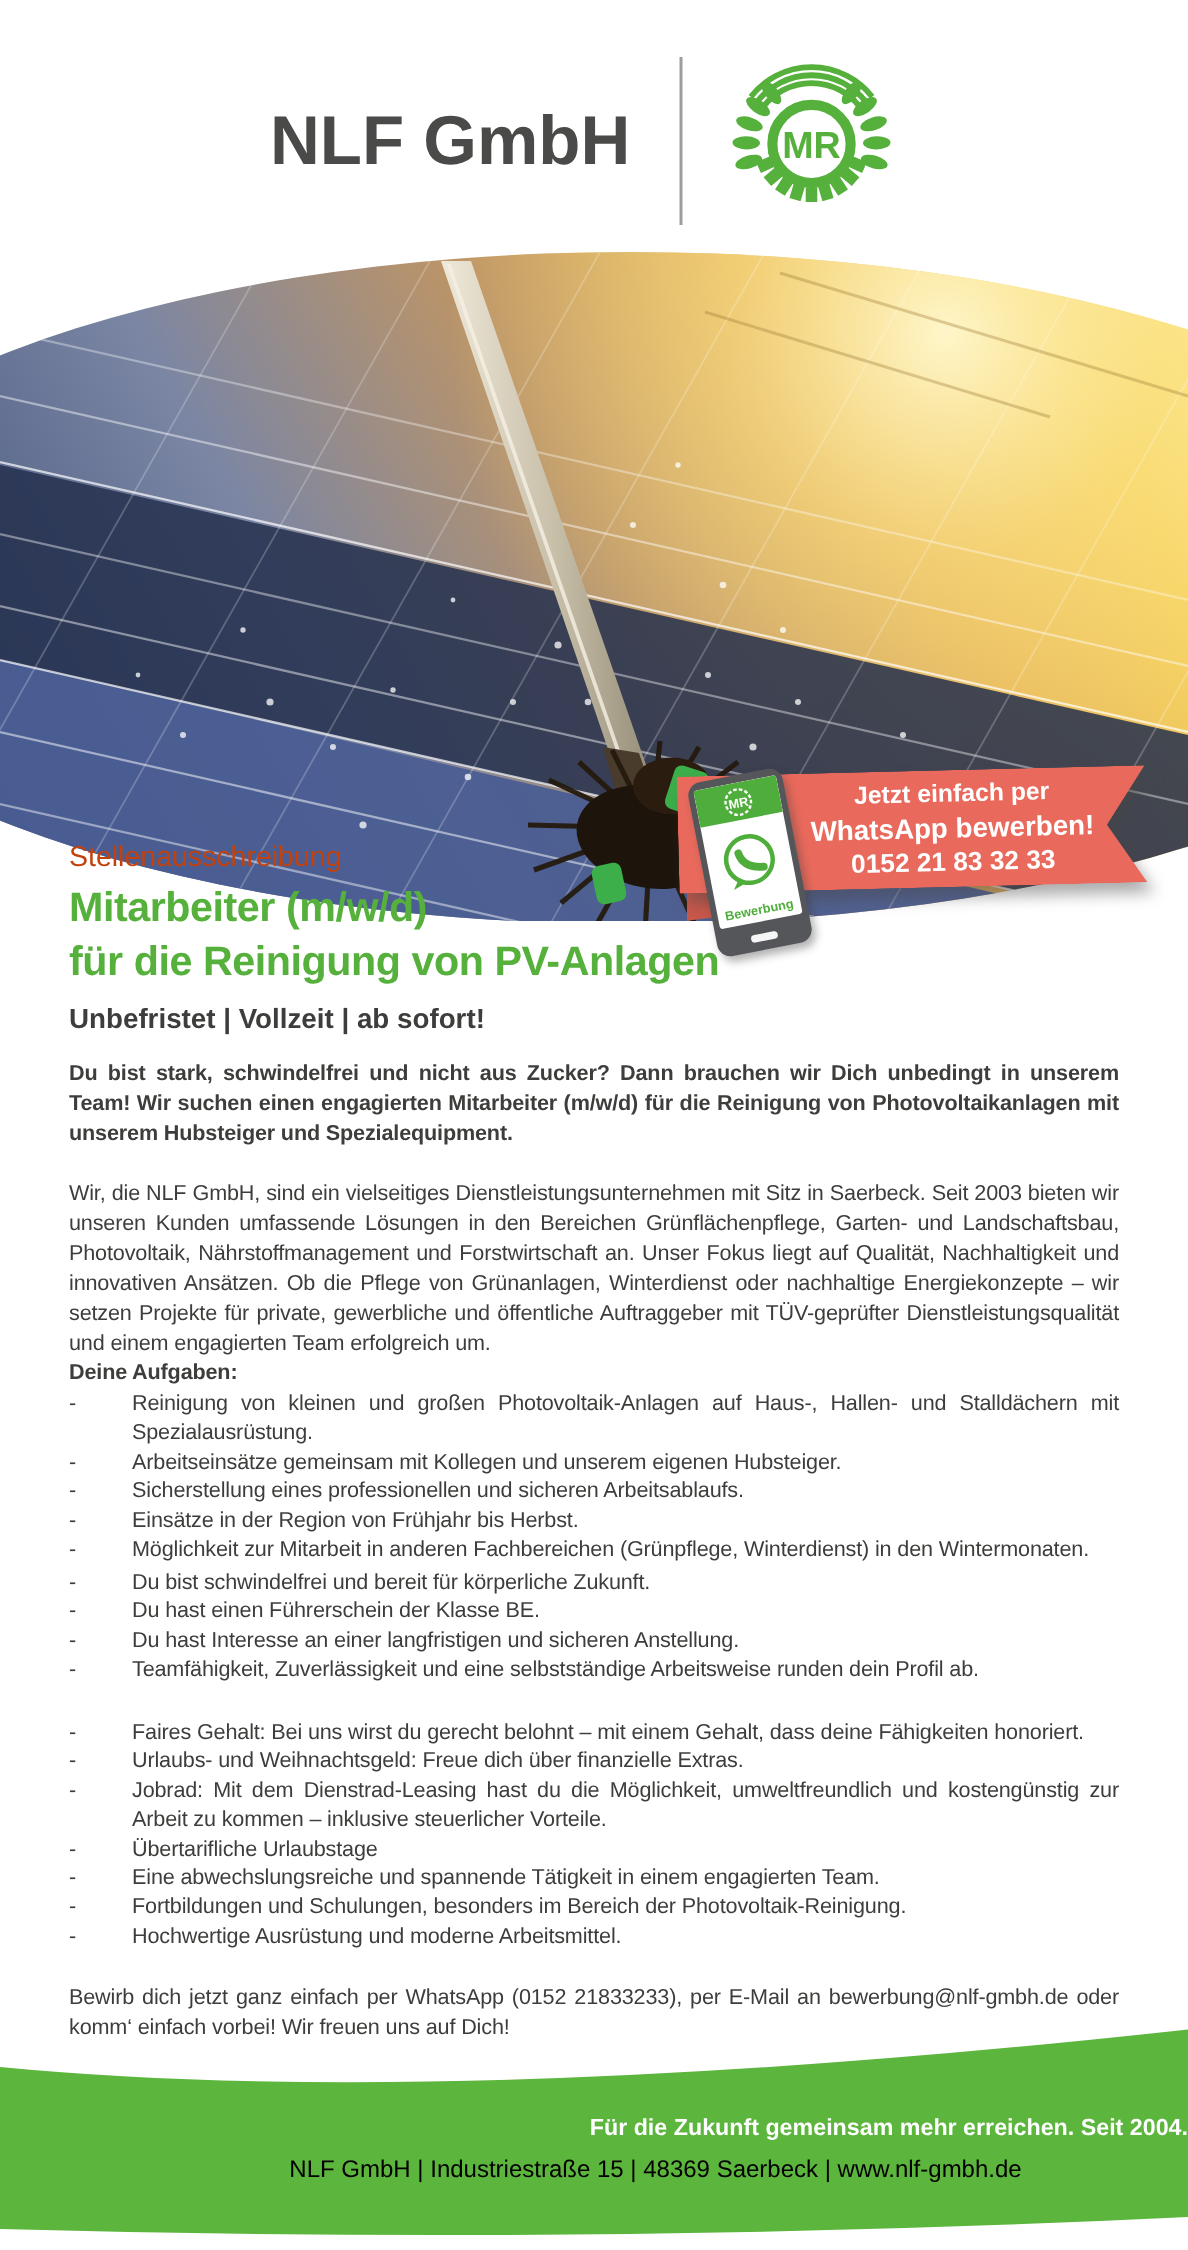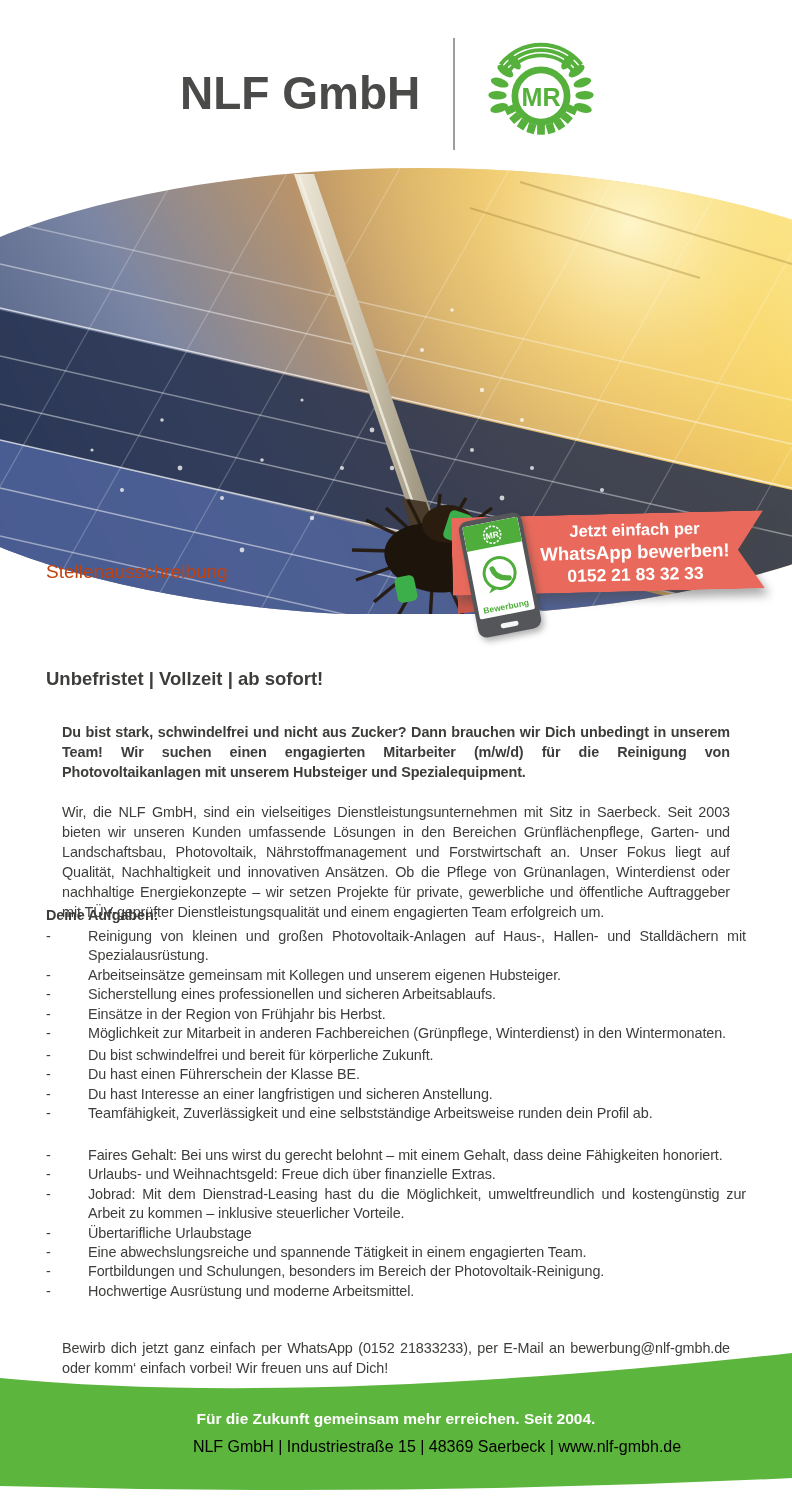--- a/index.html
+++ b/index.html
@@ -28,34 +28,34 @@
   .phone .phead{height:25px;background:#4fae3b;display:flex;align-items:center;justify-content:center;}
   .phone .wa{display:block;margin:6px auto 0;}
   .phone .plabel{position:absolute;left:0;right:0;bottom:3px;text-align:center;font-size:8.5px;font-weight:bold;color:#4fae3b;}
   .phone .pill{position:absolute;left:50%;bottom:6px;width:18px;height:5px;margin-left:-9px;background:#ffffff;border-radius:3px;opacity:.95;}
   
   .kicker{position:absolute;left:46px;top:561px;font-size:19px;color:#c2410c;z-index:2;}
   .title{position:absolute;left:46px;top:587px;font-size:27.5px;line-height:36px;font-weight:bold;color:#56b03c;letter-spacing:-0.3px;z-index:2;}
   .conditions{position:absolute;left:46px;top:668px;font-size:18.5px;font-weight:bold;color:#3d3d3b;}
   
   .block{position:absolute;left:46px;width:700px;font-size:14.4px;letter-spacing:-0.1px;}
-  .block p{margin:16px;text-align:justify;line-height:20px;}
+  .block p{margin:0;text-align:justify;line-height:20px;}
   .b-intro{top:706px;font-weight:bold;}
   .b-about{top:786px;}
   .sec-h{font-weight:bold;line-height:20px;margin-bottom:2px;}
   .li{display:flex;line-height:19.4px;}
   .li .dash{flex:0 0 42px;}
   .li .txt{flex:1;text-align:justify;}
   .b-tasks{top:905px;}
   .b-profile{top:1046px;}
   .b-benefits{top:1146px;}
   .b-closing{top:1322px;}
   
   .footer-svg{position:absolute;left:0;top:1345px;width:792px;height:155px;}
-  .f-slogan{position:absolute;left:0;top:1410px;width:792px;text-align:center;font-size:15.5px;font-weight:bold;color:#ffffff;}
+  .f-slogan{position:absolute;left:0;top:1410px;width:792px;text-align:right;font-size:15.5px;font-weight:bold;color:#ffffff;}
   .f-address{position:absolute;left:0;top:1438px;width:792px;text-align:center;font-size:16px;color:#000000;margin-left:41px;}
 </style>
 </head>
 <body>
 
 <div class="page">
 
   <div class="brand">NLF GmbH</div>
   <div class="divider"></div>
   <svg class="mrlogo" viewBox="0 0 120 124">
@@ -224,20 +224,24 @@
         <circle cx="0" cy="0" r="15.5" fill="#ffffff" stroke="#4fae3b" stroke-width="3"></circle>
         <path d="M-9,11 L-14,18 L-4,14.5 Z" fill="#4fae3b"></path>
         <path d="M-6.5,-5.5 Q-5,5 8.5,6.5" fill="none" stroke="#4fae3b" stroke-width="5.2" stroke-linecap="round"></path>
       </svg>
       <div class="plabel">Bewerbung</div>
     </div>
     <div class="pill"></div>
   </div>
 
   <div class="kicker">Stellenausschreibung</div>
+  <div class="title">
+    <div>Mitarbeiter (m/w/d)</div>
+    <div>für die Reinigung von PV-Anlagen</div>
+  </div>
   <div class="conditions">Unbefristet | Vollzeit | ab sofort!</div>
 
   <div class="block b-intro">
     <p>Du bist stark, schwindelfrei und nicht aus Zucker? Dann brauchen wir Dich unbedingt in unserem Team! Wir suchen einen engagierten Mitarbeiter (m/w/d) für die Reinigung von Photovoltaikanlagen mit unserem Hubsteiger und Spezialequipment.</p>
   </div>
 
   <div class="block b-about">
     <p>Wir, die NLF GmbH, sind ein vielseitiges Dienstleistungsunternehmen mit Sitz in Saerbeck. Seit 2003 bieten wir unseren Kunden umfassende Lösungen in den Bereichen Grünflächenpflege, Garten- und Landschaftsbau, Photovoltaik, Nährstoffmanagement und Forstwirtschaft an. Unser Fokus liegt auf Qualität, Nachhaltigkeit und innovativen Ansätzen. Ob die Pflege von Grünanlagen, Winterdienst oder nachhaltige Energiekonzepte – wir setzen Projekte für private, gewerbliche und öffentliche Auftraggeber mit TÜV-geprüfter Dienstleistungsqualität und einem engagierten Team erfolgreich um.</p>
   </div>
 

